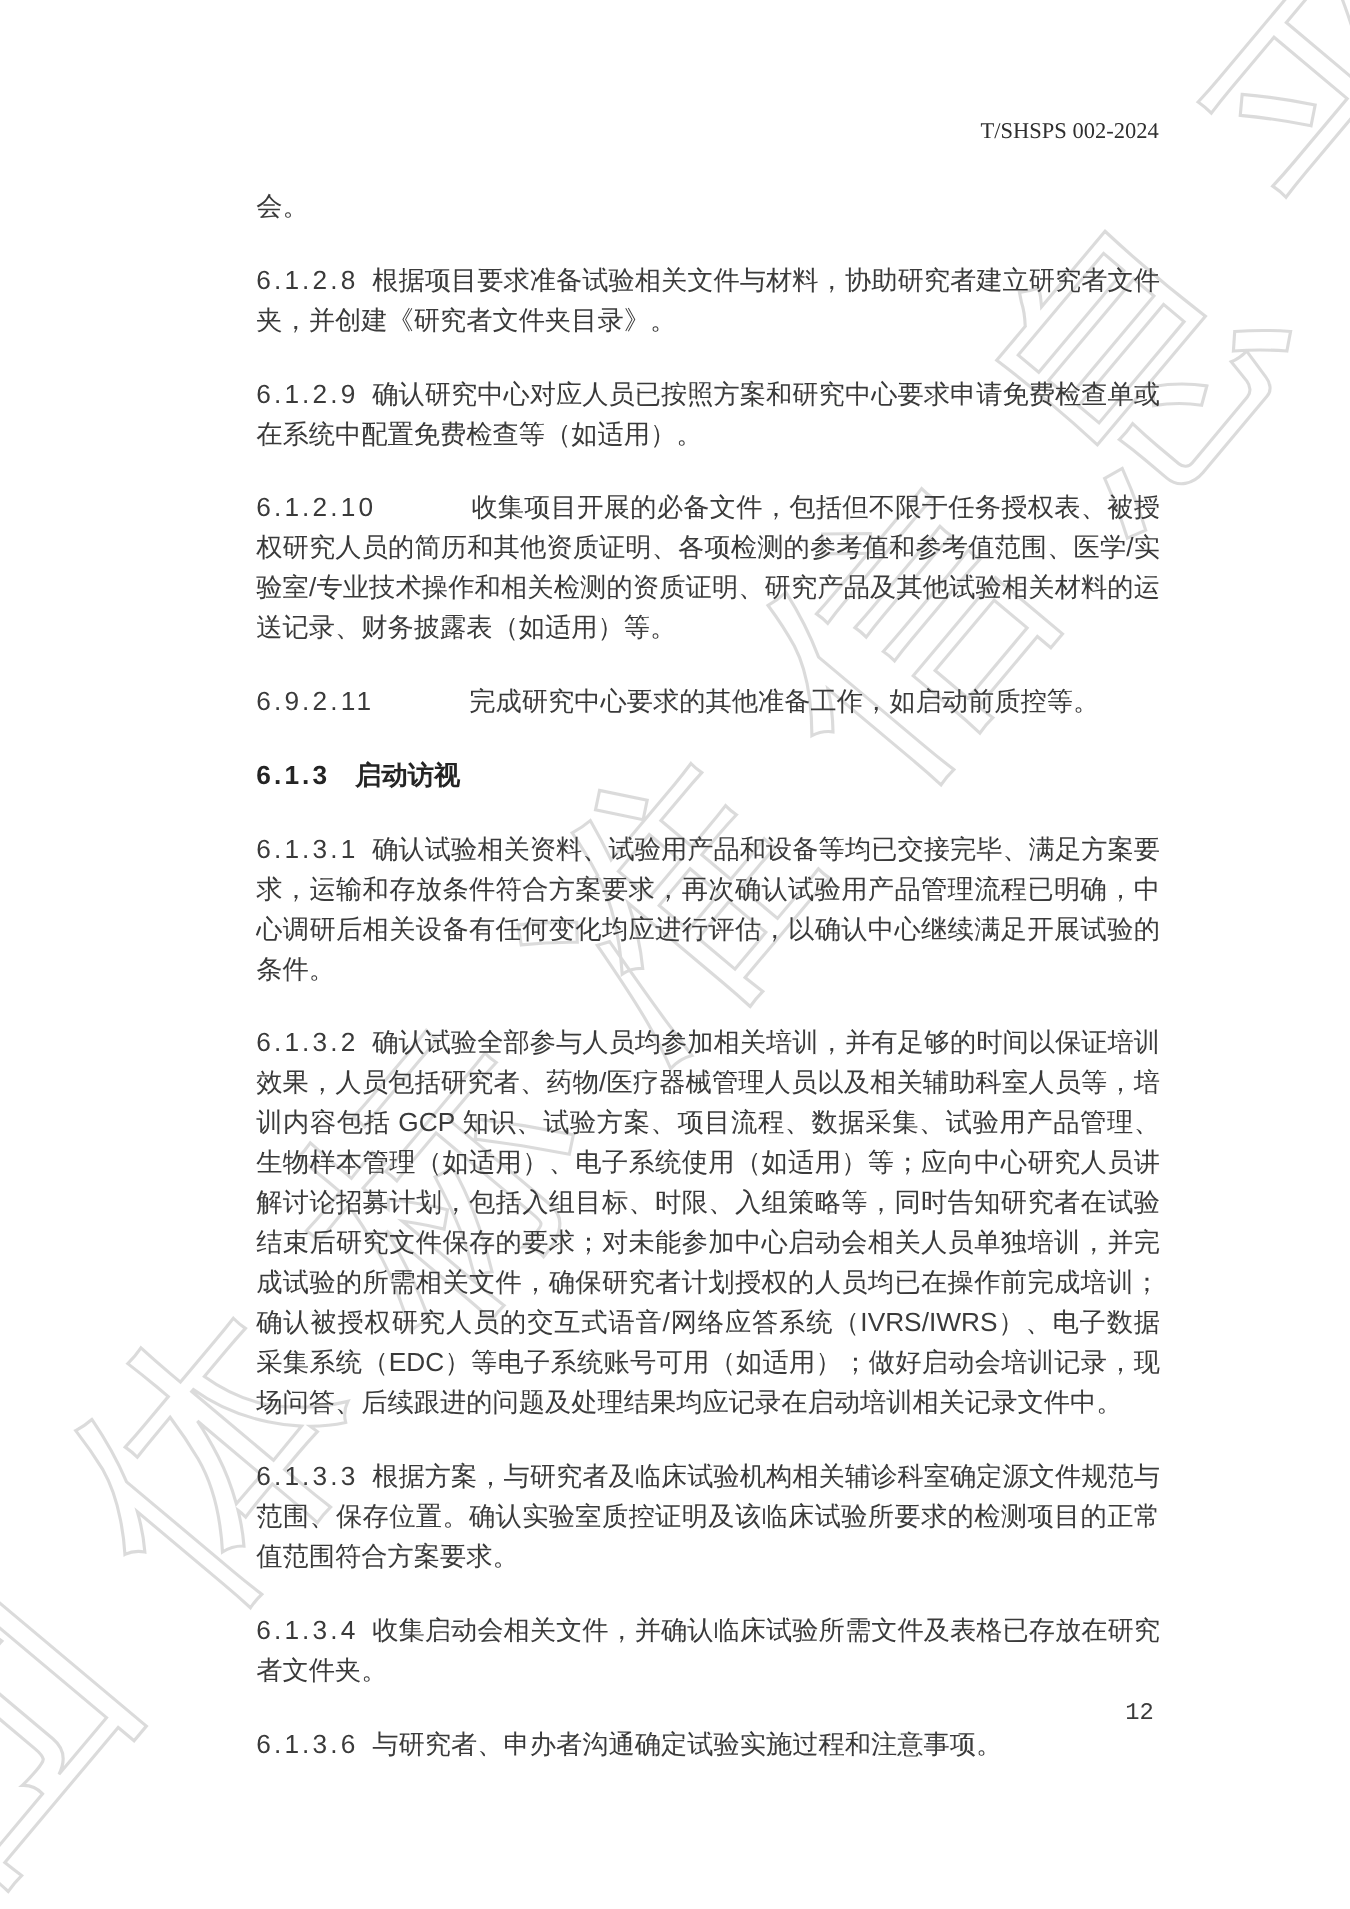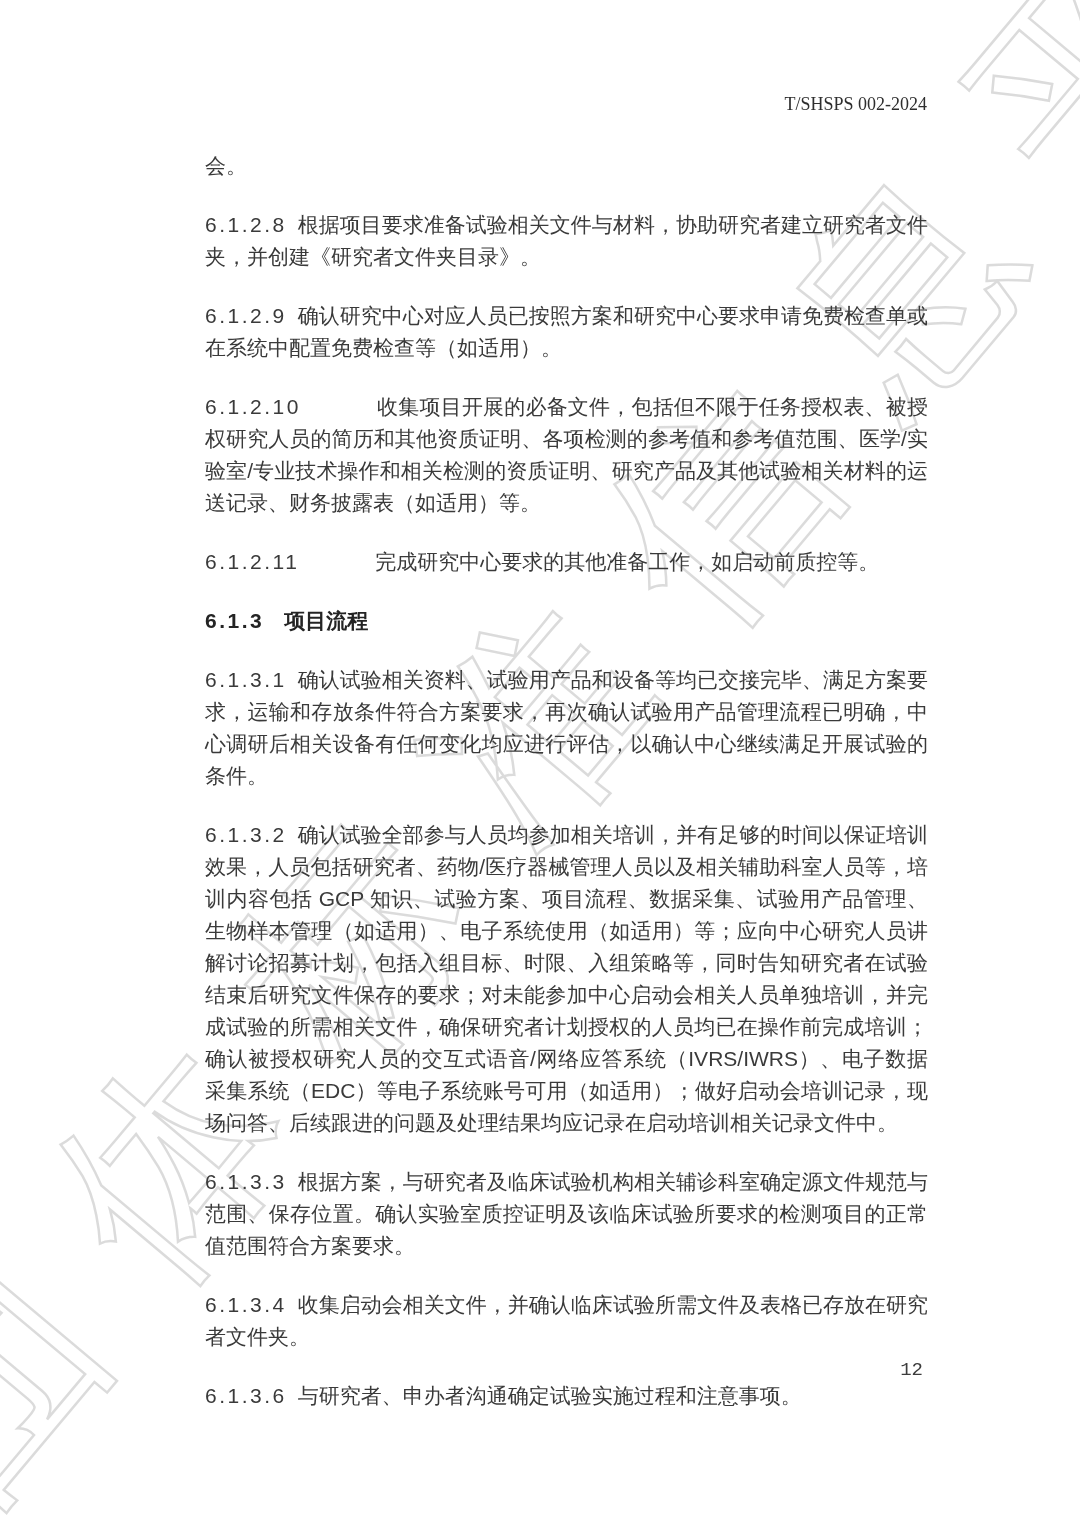--- a/index.html
+++ b/index.html
@@ -95,22 +95,22 @@
 <div class="page">
   <div class="watermark">全国团体标准信息平台</div>
 
   <div class="doc-header">T/SHSPS 002-2024</div>
 
   <main class="content">
       <p class="para gap-normal"><span class="para-number"></span><span class="para-text">会。</span></p>
       <p class="para gap-normal"><span class="para-number">6.1.2.8</span><span class="para-text">根据项目要求准备试验相关文件与材料，协助研究者建立研究者文件夹，并创建《研究者文件夹目录》。</span></p>
       <p class="para gap-normal"><span class="para-number">6.1.2.9</span><span class="para-text">确认研究中心对应人员已按照方案和研究中心要求申请免费检查单或在系统中配置免费检查等（如适用）。</span></p>
       <p class="para gap-wide"><span class="para-number">6.1.2.10</span><span class="para-text">收集项目开展的必备文件，包括但不限于任务授权表、被授权研究人员的简历和其他资质证明、各项检测的参考值和参考值范围、医学/实验室/专业技术操作和相关检测的资质证明、研究产品及其他试验相关材料的运送记录、财务披露表（如适用）等。</span></p>
-      <p class="para gap-wide"><span class="para-number">6.1.2.11</span><span class="para-text">完成研究中心要求的其他准备工作，如启动前质控等。</span></p>
-      <p class="para gap-mid heading"><span class="para-number">6.1.3</span><span class="para-text">项目流程</span></p>
+      <p class="para gap-wide"><span class="para-number">6.9.2.11</span><span class="para-text">完成研究中心要求的其他准备工作，如启动前质控等。</span></p>
+      <p class="para gap-mid heading"><span class="para-number">6.1.3</span><span class="para-text">启动访视</span></p>
       <p class="para gap-normal"><span class="para-number">6.1.3.1</span><span class="para-text">确认试验相关资料、试验用产品和设备等均已交接完毕、满足方案要求，运输和存放条件符合方案要求，再次确认试验用产品管理流程已明确，中心调研后相关设备有任何变化均应进行评估，以确认中心继续满足开展试验的条件。</span></p>
       <p class="para gap-normal"><span class="para-number">6.1.3.2</span><span class="para-text">确认试验全部参与人员均参加相关培训，并有足够的时间以保证培训效果，人员包括研究者、药物/医疗器械管理人员以及相关辅助科室人员等，培训内容包括 GCP 知识、试验方案、项目流程、数据采集、试验用产品管理、生物样本管理（如适用）、电子系统使用（如适用）等；应向中心研究人员讲解讨论招募计划，包括入组目标、时限、入组策略等，同时告知研究者在试验结束后研究文件保存的要求；对未能参加中心启动会相关人员单独培训，并完成试验的所需相关文件，确保研究者计划授权的人员均已在操作前完成培训；确认被授权研究人员的交互式语音/网络应答系统（IVRS/IWRS）、电子数据采集系统（EDC）等电子系统账号可用（如适用）；做好启动会培训记录，现场问答、后续跟进的问题及处理结果均应记录在启动培训相关记录文件中。</span></p>
       <p class="para gap-normal"><span class="para-number">6.1.3.3</span><span class="para-text">根据方案，与研究者及临床试验机构相关辅诊科室确定源文件规范与范围、保存位置。确认实验室质控证明及该临床试验所要求的检测项目的正常值范围符合方案要求。</span></p>
       <p class="para gap-normal"><span class="para-number">6.1.3.4</span><span class="para-text">收集启动会相关文件，并确认临床试验所需文件及表格已存放在研究者文件夹。</span></p>
       <p class="para gap-normal"><span class="para-number">6.1.3.6</span><span class="para-text">与研究者、申办者沟通确定试验实施过程和注意事项。</span></p>
     </main>
 
   <div class="page-number">12</div>
 </div>
 

